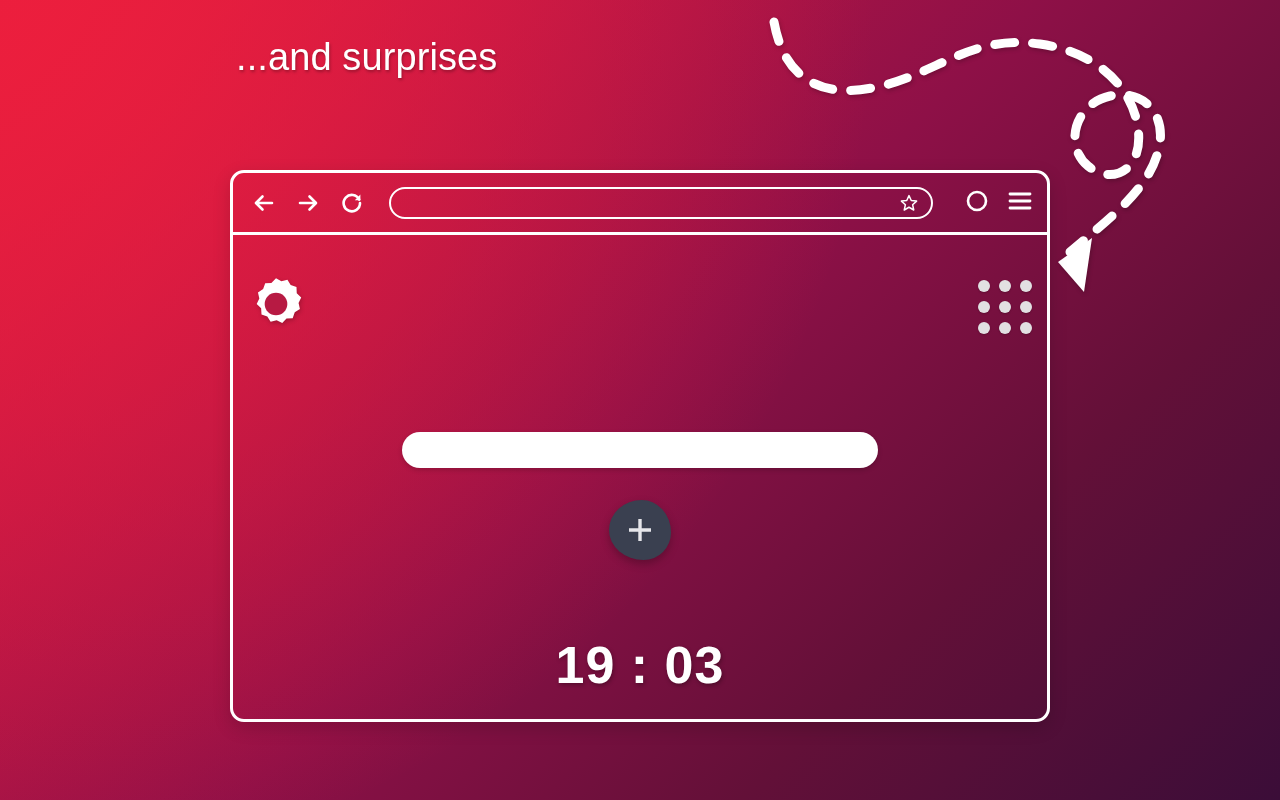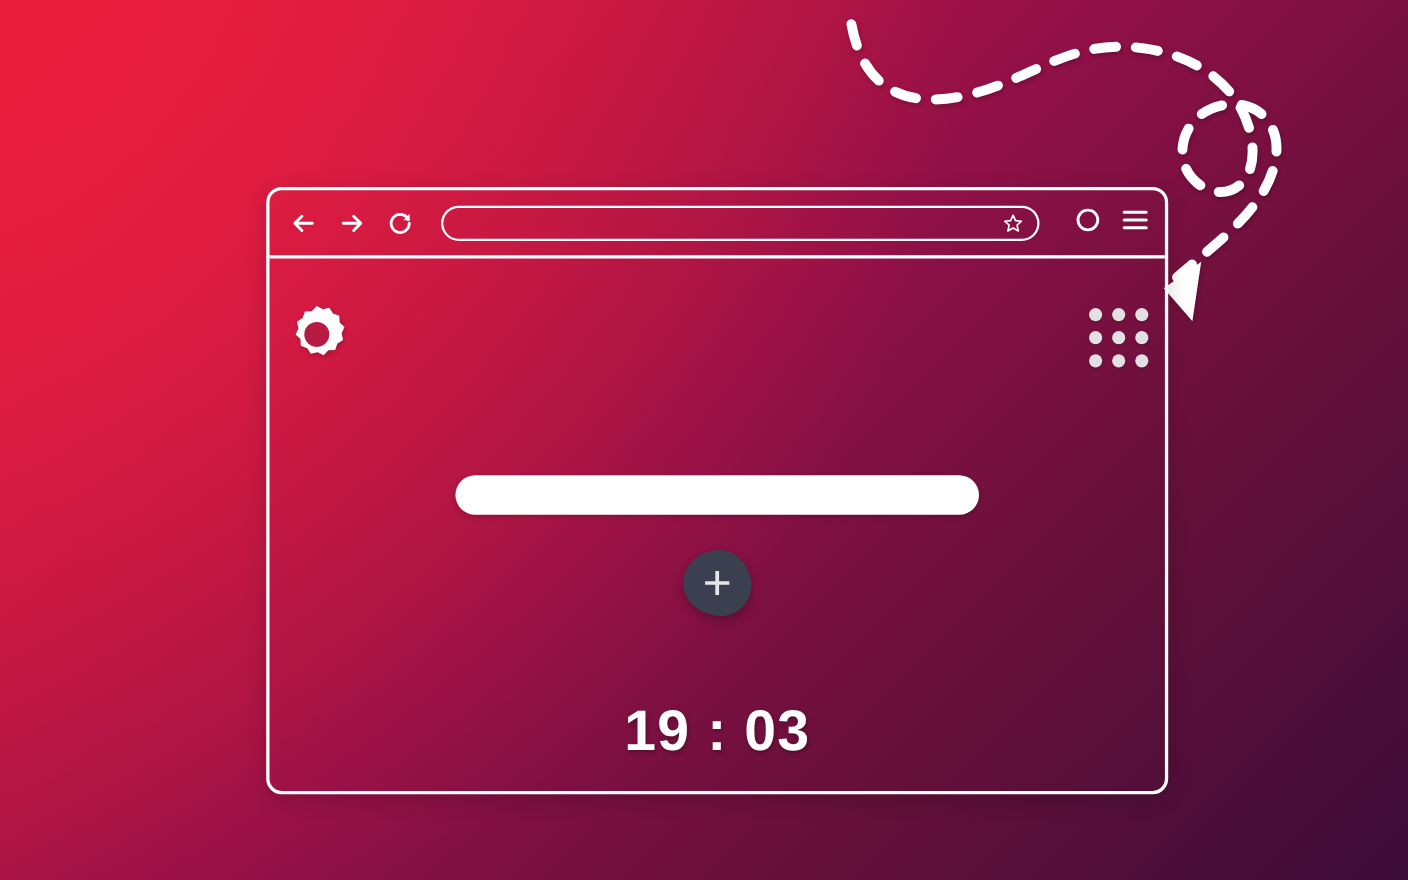--- a/index.html
+++ b/index.html
@@ -49,21 +49,20 @@
   #browser {
     position: absolute;
     left: 230px;
     top: 170px;
     width: 820px;
     height: 552px;
     border: 3px solid #ffffff;
     border-radius: 14px;
     box-sizing: border-box;
     box-shadow: 0 6px 18px rgba(0,0,0,0.16);
-    margin-left: 12px;
   }
 
   #chrome-bar {
     position: relative;
     height: 62px;
     box-sizing: border-box;
     border-bottom: 3px solid #ffffff;
     display: flex;
     align-items: center;
   }
@@ -178,20 +177,21 @@
     letter-spacing: 1px;
     text-shadow: 1px 2px 4px rgba(0,0,0,0.3);
     white-space: nowrap;
   }
 </style>
 </head>
 <body>
 
 <div id="stage">
 
+  <div id="headline">...and surprises</div>
 
   <svg id="swoosh" viewBox="0 0 440 320" fill="none" xmlns="http://www.w3.org/2000/svg">
     <g style="filter: drop-shadow(1px 2px 2px rgba(0,0,0,0.22));">
       <path d="M34 22 C 44 78, 80 98, 132 88 C 196 76, 228 34, 300 44
                C 356 52, 392 86, 398 128
                C 404 170, 372 186, 348 166
                C 324 146, 334 104, 370 96
                C 402 89, 424 112, 420 142
                C 414 186, 372 216, 330 252" stroke="#ffffff" stroke-width="9" stroke-linecap="round" stroke-dasharray="20 18" fill="none"></path>
       <path d="M318 262 L 352 238 L 344 292 Z" fill="#ffffff"></path>

